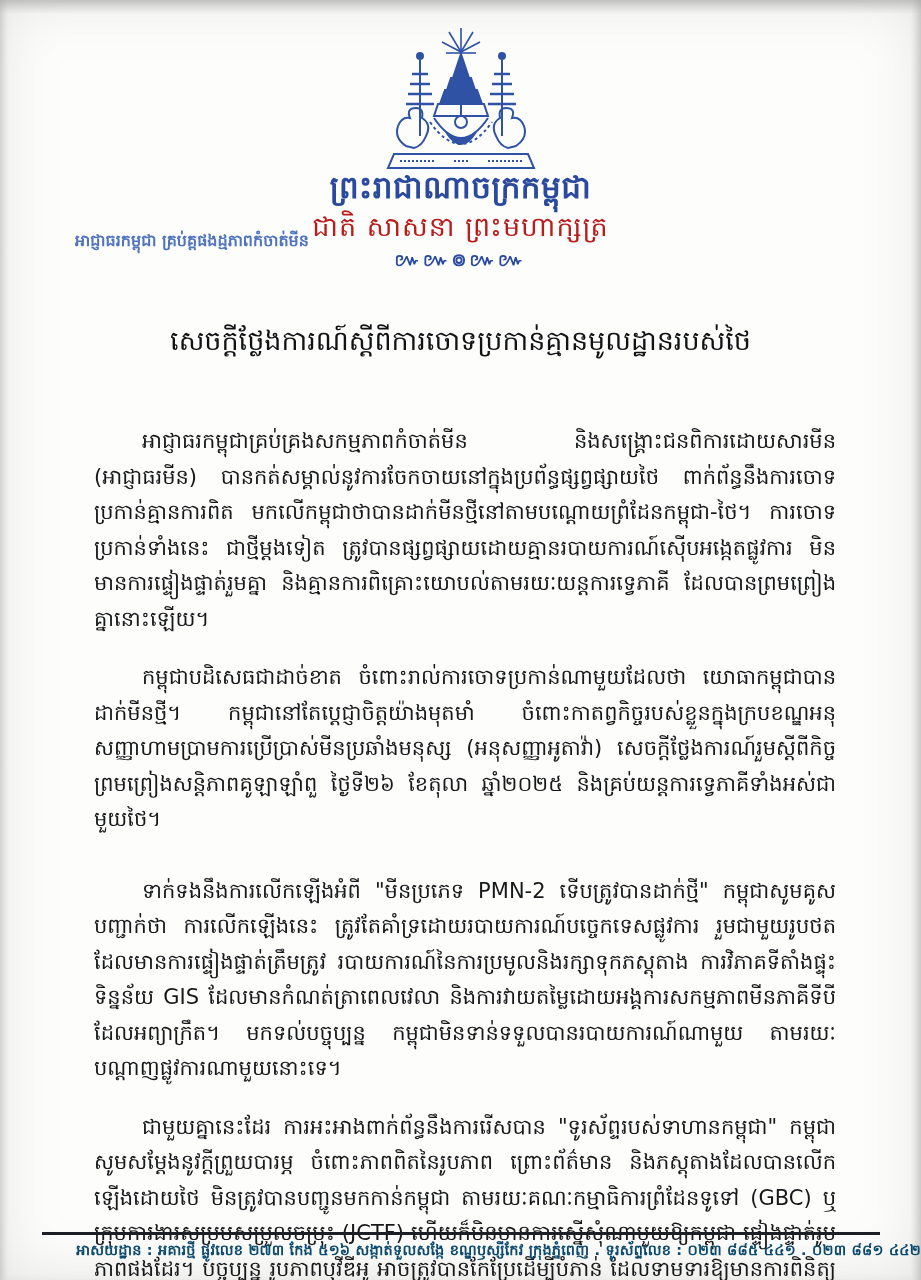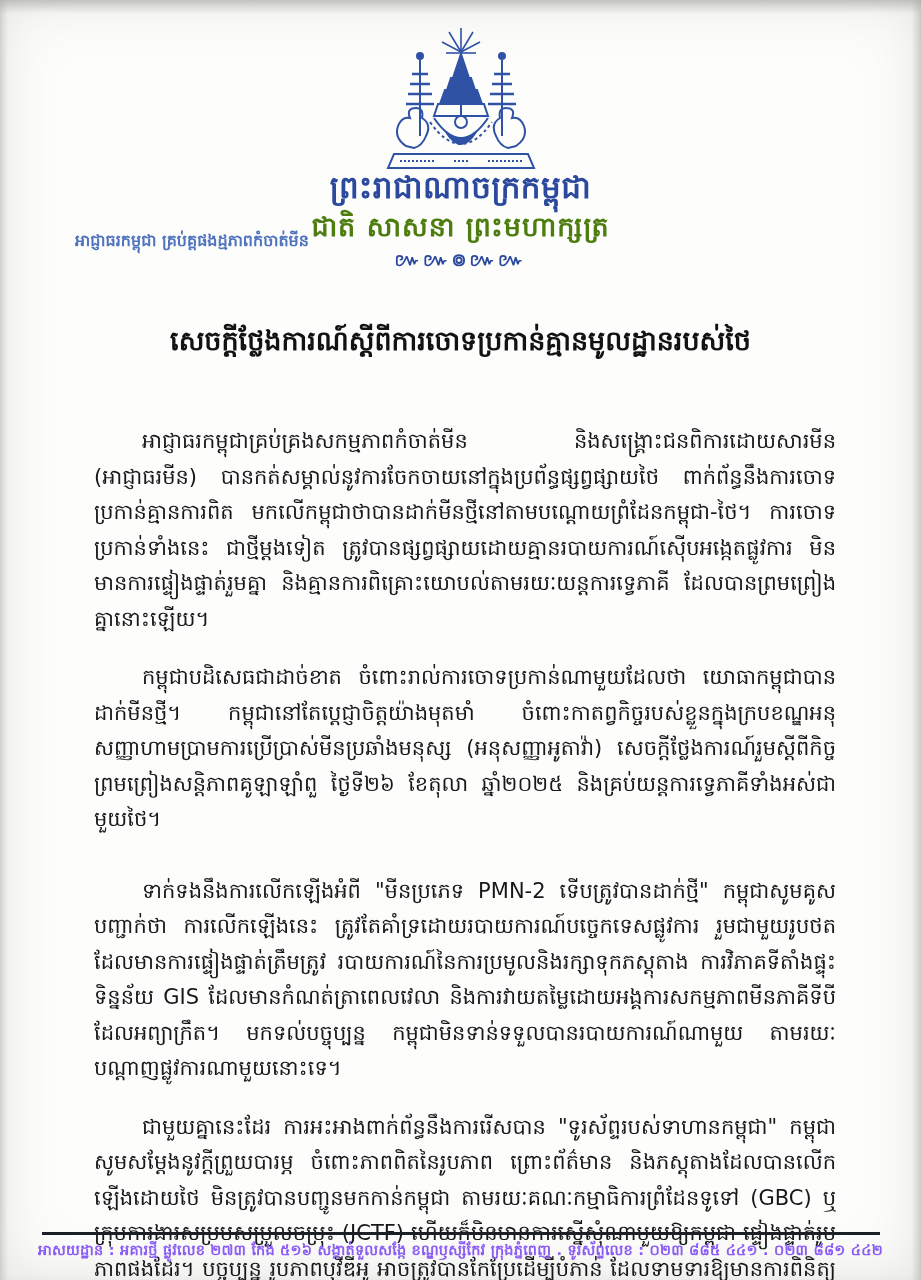--- a/index.html
+++ b/index.html
@@ -25,56 +25,56 @@
   .emblem{position:absolute;left:0;right:0;top:26px;display:flex;justify-content:center;}
   .emblem svg{display:block;}
 
   .kingdom{
     position:absolute;left:0;right:0;top:168px;
     text-align:center;color:#2b4a9e;
     font-size:31px;font-weight:bold;letter-spacing:.5px;
   }
   .motto{
     position:absolute;left:0;right:0;top:210px;
-    text-align:center;color:#4d7c0f;
-    font-size:27px;font-weight:bold;letter-spacing:1px;
+    text-align:center;color:#b91c1c;
+    font-size:27px;font-weight:normal;letter-spacing:1px;
   }
   .ornament{
     position:absolute;left:0;right:0;top:248px;
     text-align:center;color:#2b4a9e;font-size:18px;font-weight:bold;letter-spacing:3px;
   }
 
   .agency{
     position:absolute;left:42px;top:228px;width:300px;
     text-align:center;color:#4f73bd;font-size:16px;font-weight:bold;line-height:26px;
   }
 
   .doc-title{
     position:absolute;left:0;right:0;top:320px;
     text-align:center;color:#111214;
-    font-size:27px;font-weight:bold;line-height:41px;
+    font-size:27px;font-weight:normal;line-height:41px;
   }
 
   .body-text{
     position:absolute;left:94px;top:424px;width:742px;
     color:#17181a;font-size:21px;line-height:35.5px;text-align:justify;
   }
   .body-text p{margin:0 0 23px 0;text-indent:48px;}
   .body-text p:nth-child(2){margin-bottom:36px;}
 
   .footer{
     position:absolute;left:0;right:0;top:1232px;
   }
   .footer-rule{
     margin:0 auto;width:838px;height:0;
     border-top:3px solid #1c1f26;
   }
   .footer-text{
-    margin-top:6px;text-align:center;
-    color:#8b5cf6;font-size:14.5px;font-weight:bold;letter-spacing:.2px;
+    margin-top:6px;text-align:right;
+    color:#0c4a6e;font-size:14.5px;font-weight:bold;letter-spacing:.2px;
   }
 </style>
 </head>
 <body>
 
 <div class="sheet">
   <div class="edge-top"></div>
   <div class="edge-right"></div>
   <div class="edge-left"></div>
 

